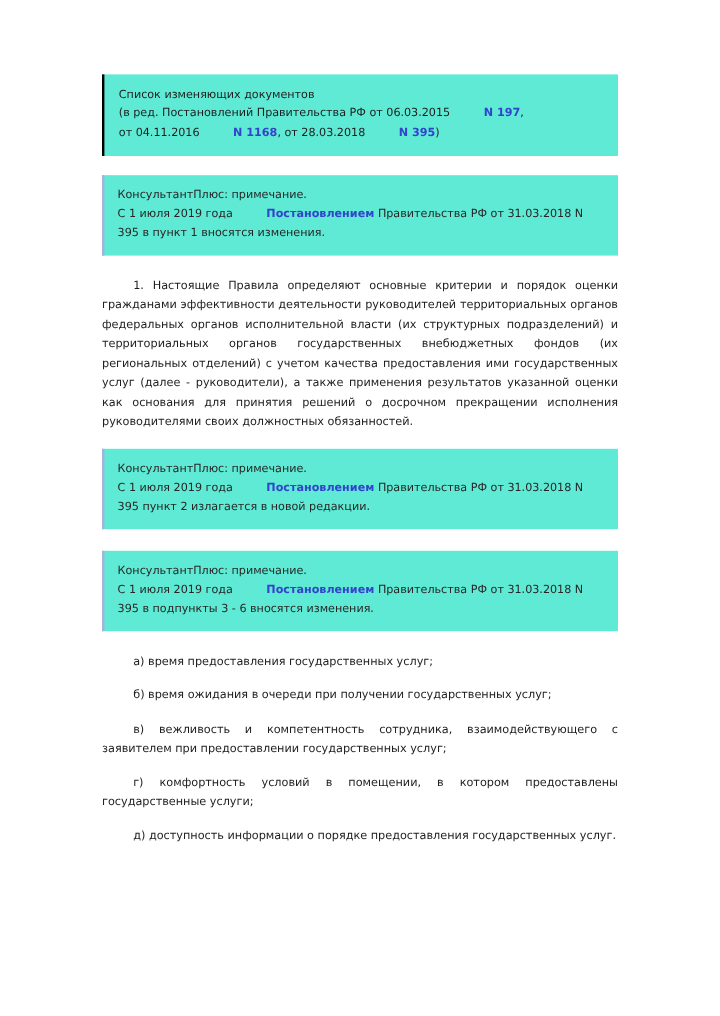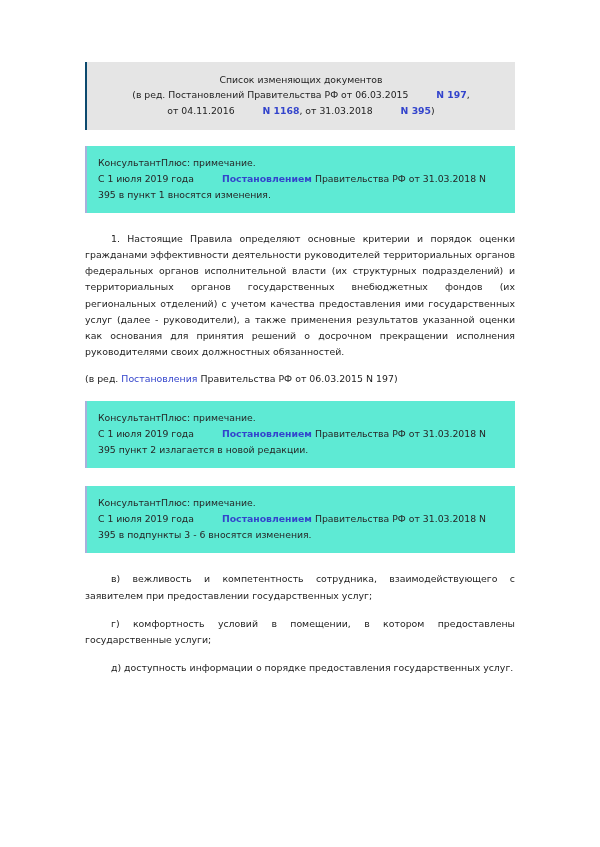--- a/index.html
+++ b/index.html
@@ -17,25 +17,24 @@
   .page {
     width: 600px;
     height: 847px;
     box-sizing: border-box;
     padding: 62px 85px 0 85px;
     position: relative;
   }
 
   
   .doc-header {
-    background: #e5e5e5;
-    border-left: 2px solid #0c4a6e;
+    background: #5eead4;
+    border-left: 2px solid #000000;
     box-sizing: border-box;
     padding: 10px 12px 12px 12px;
-    text-align: center;
     font-size: 9.3px;
     line-height: 1.65;
     color: #1d1d1d;
     margin-bottom: 16px;
   }
   .doc-header .hline { display: block; white-space: nowrap; }
 
   
   .note {
     background: #5eead4;
@@ -80,40 +79,41 @@
   .lnk-n { color: #3344cc; }
 </style>
 </head>
 <body>
 
 <div class="page">
 
   <div class="doc-header">
     <span class="hline">Список изменяющих документов</span>
     <span class="hline"><span>(в ред. Постановлений Правительства РФ от 06.03.2015 </span><span class="lnk-b">N 197</span><span>,</span></span>
-    <span class="hline"><span>от 04.11.2016 </span><span class="lnk-b">N 1168</span><span>, от 31.03.2018 </span><span class="lnk-b">N 395</span><span>)</span></span>
+    <span class="hline"><span>от 04.11.2016 </span><span class="lnk-b">N 1168</span><span>, от 28.03.2018 </span><span class="lnk-b">N 395</span><span>)</span></span>
   </div>
 
   <div class="note">
     <span class="nline">КонсультантПлюс: примечание.</span>
     <span class="nline"><span>С 1 июля 2019 года </span><span class="lnk-b">Постановлением</span><span> Правительства РФ от 31.03.2018 N 395 в пункт 1 вносятся изменения.</span></span>
   </div>
 
   <p class="para indent tight">1. Настоящие Правила определяют основные критерии и порядок оценки гражданами эффективности деятельности руководителей территориальных органов федеральных органов исполнительной власти (их структурных подразделений) и территориальных органов государственных внебюджетных фондов (их региональных отделений) с учетом качества предоставления ими государственных услуг (далее - руководители), а также применения результатов указанной оценки как основания для принятия решений о досрочном прекращении исполнения руководителями своих должностных обязанностей.</p>
-  <p class="para noindent src-line" style="margin-bottom:14px;"><span>(в ред. </span><span class="lnk-n">Постановления</span><span> Правительства РФ от 06.03.2015 N 197)</span></p>
 
   <div class="note">
     <span class="nline">КонсультантПлюс: примечание.</span>
     <span class="nline"><span>С 1 июля 2019 года </span><span class="lnk-b">Постановлением</span><span> Правительства РФ от 31.03.2018 N 395  пункт 2 излагается в новой редакции.</span></span>
   </div>
 
 
   <div class="note">
     <span class="nline">КонсультантПлюс: примечание.</span>
     <span class="nline"><span>С 1 июля 2019 года </span><span class="lnk-b">Постановлением</span><span> Правительства РФ от 31.03.2018 N 395 в подпункты 3 - 6 вносятся изменения.</span></span>
   </div>
 
 
+  <p class="sub">а) время предоставления государственных услуг;</p>
+  <p class="sub">б) время ожидания в очереди при получении государственных услуг;</p>
   <p class="sub">в) вежливость и компетентность сотрудника, взаимодействующего с заявителем при предоставлении государственных услуг;</p>
   <p class="sub">г) комфортность условий в помещении, в котором предоставлены государственные услуги;</p>
   <p class="sub" style="margin-bottom:14px;">д) доступность информации о порядке предоставления государственных услуг.</p>
 
 </div>
 
 </body></html>

